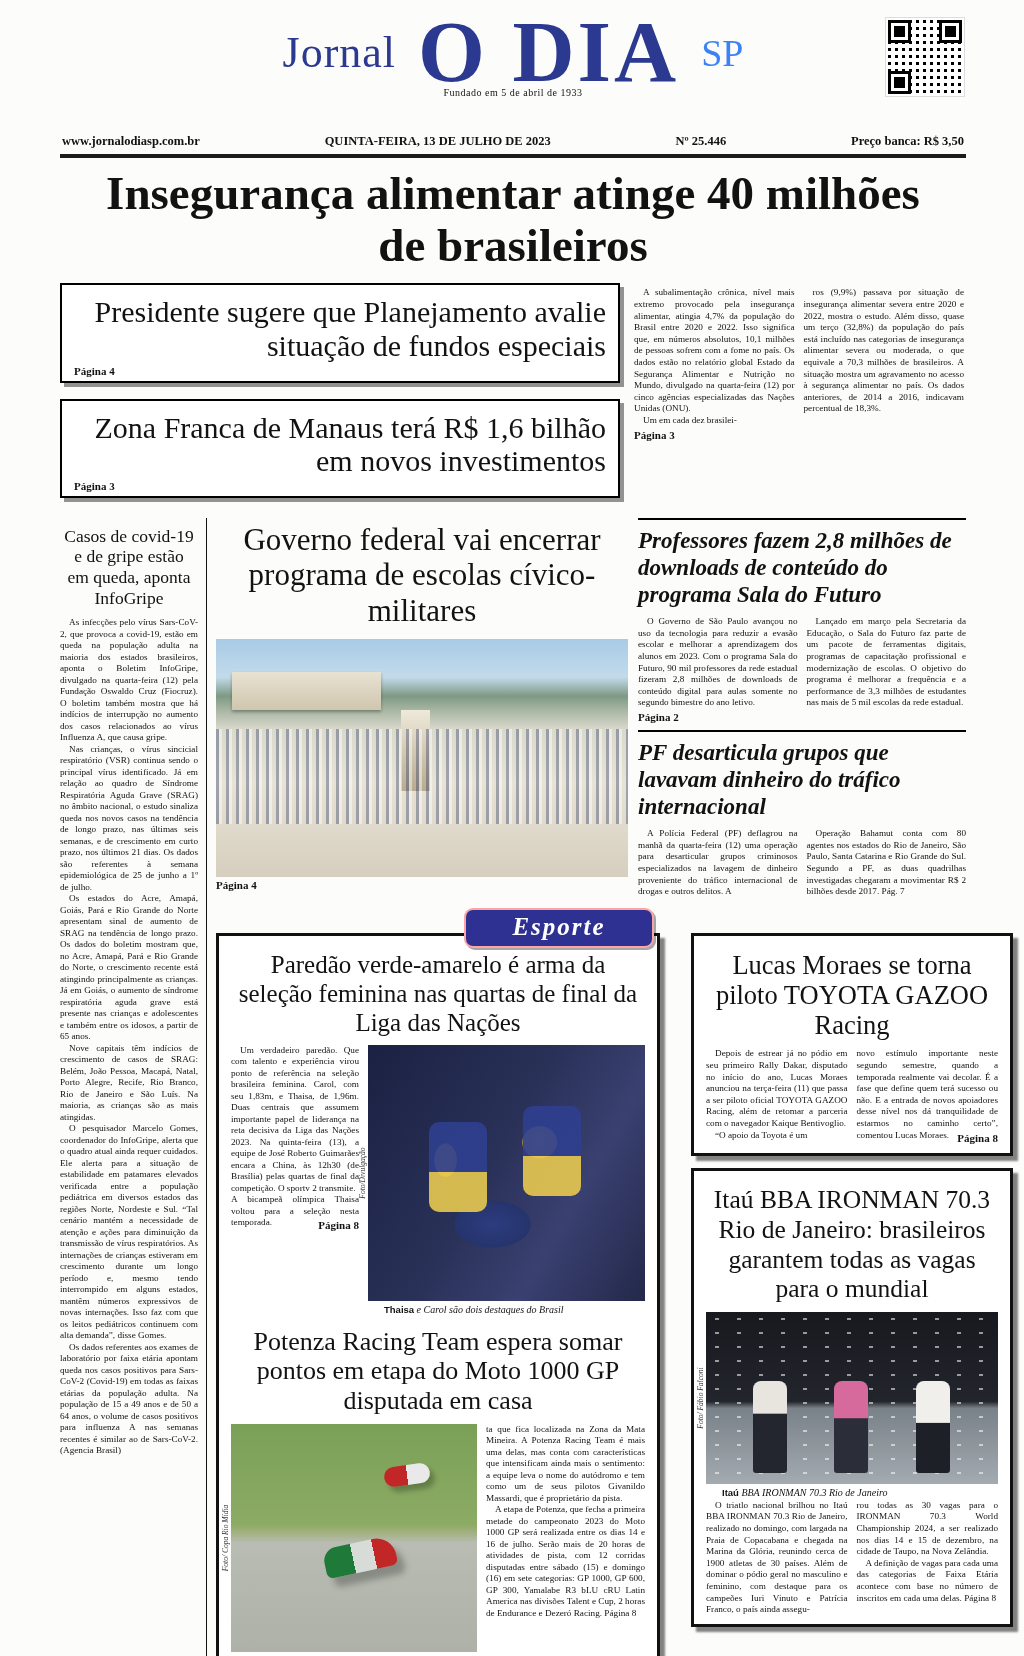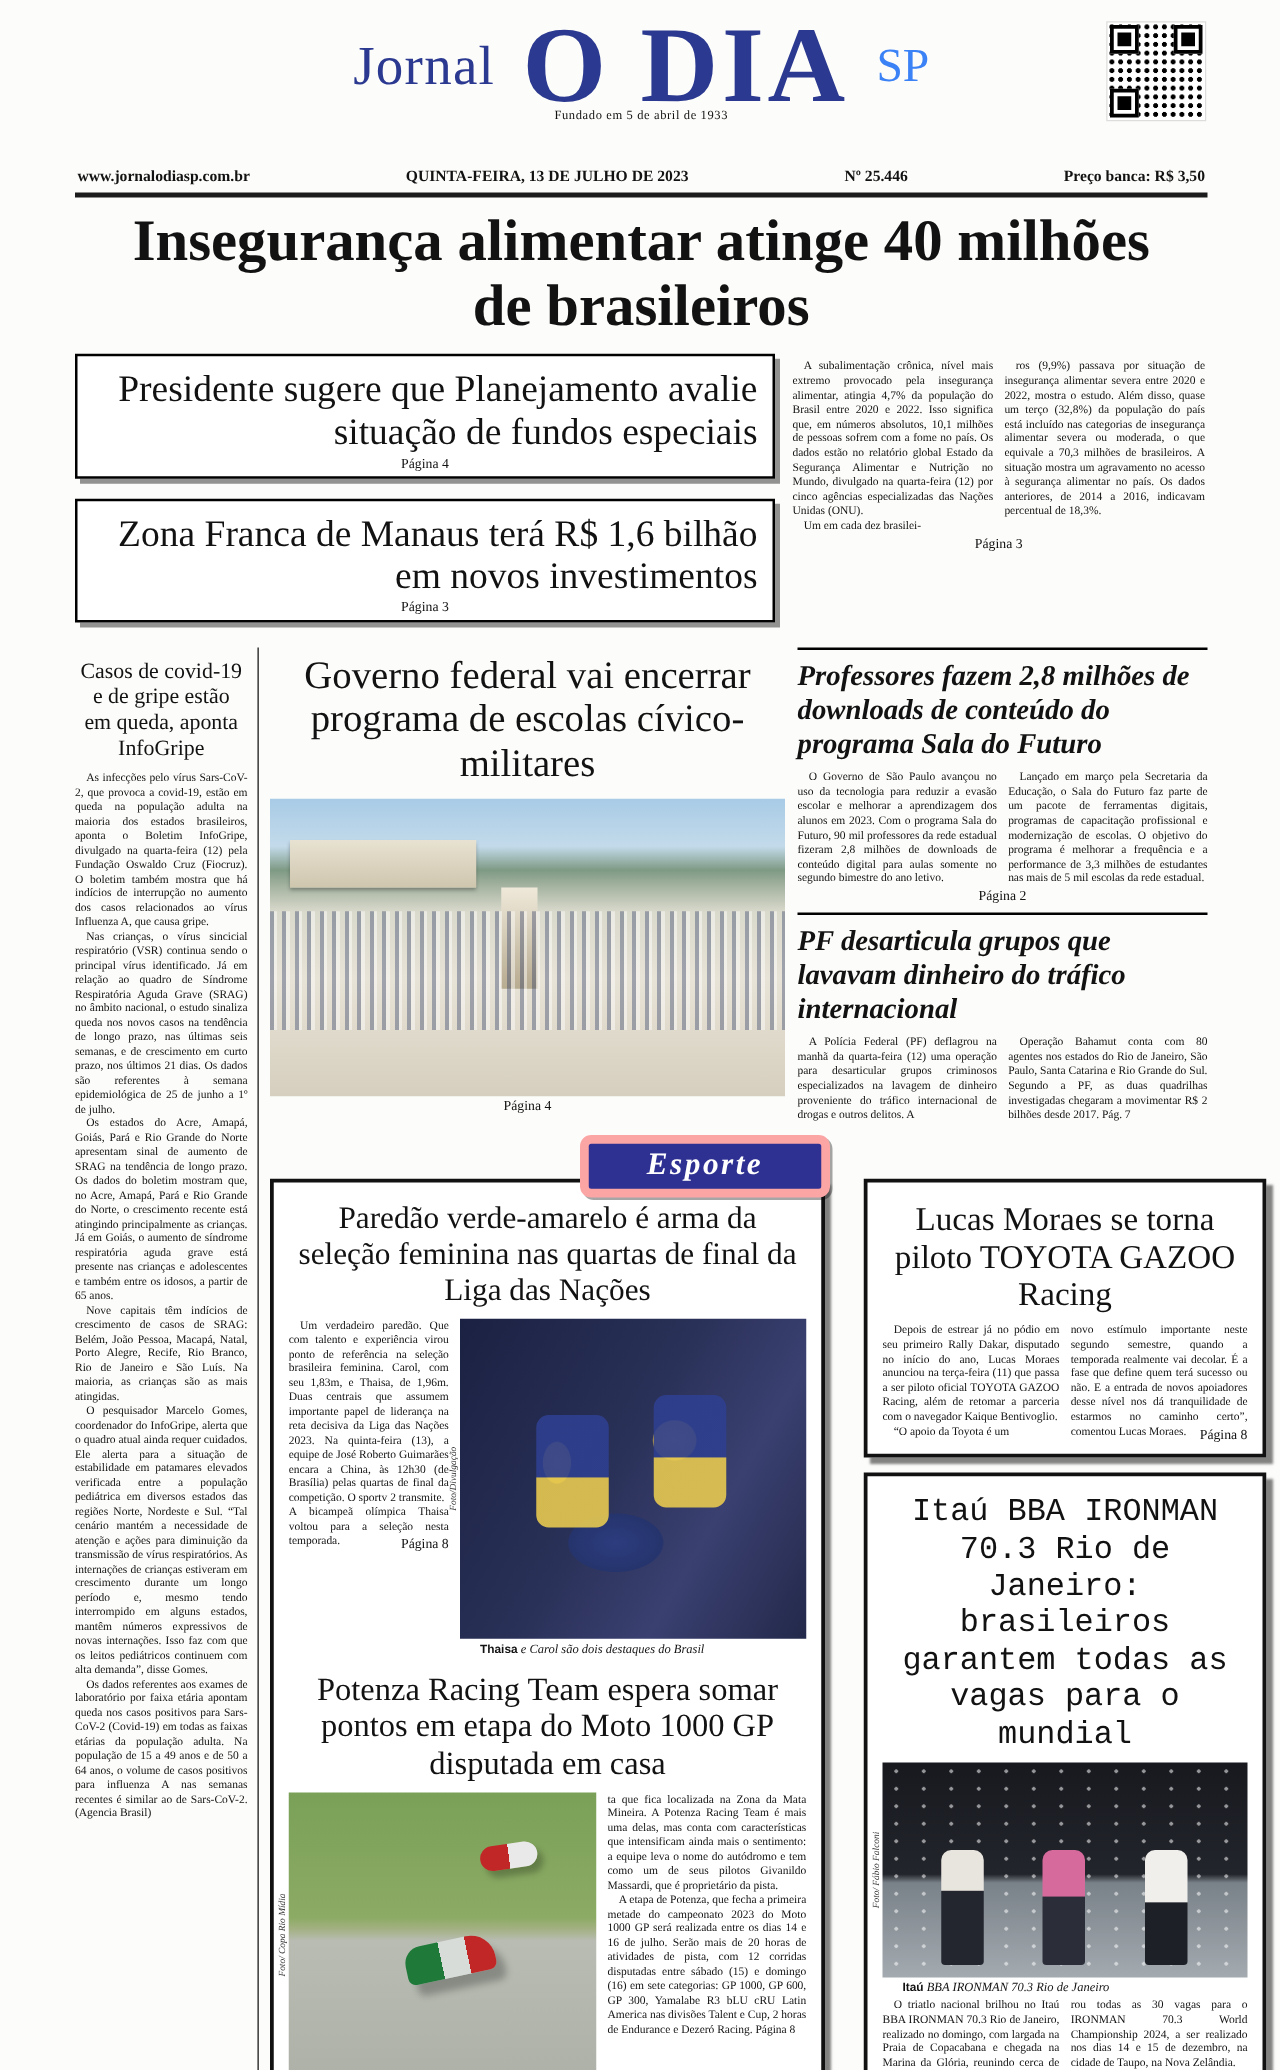--- a/index.html
+++ b/index.html
@@ -23,21 +23,21 @@
   .infobar{display:flex;justify-content:space-between;align-items:baseline;
            font-size:12.5px;font-weight:bold;padding:2px 2px 5px 2px;border-bottom:4px solid #1c1c1c;}
 
   
   .lead-h{font-size:47px;font-weight:bold;text-align:center;line-height:1.1;margin:10px 30px 12px 30px;}
   .toprow{display:flex;gap:14px;}
   .topleft{width:560px;}
   .hbox{border:2px solid #000;box-shadow:4px 4px 0 rgba(40,40,40,.5);background:#fff;
         padding:10px 12px 4px 12px;margin-bottom:16px;}
   .hbox-t{font-size:30px;text-align:right;line-height:1.12;}
-  .pgref{text-align:center;font-weight:normal;font-size:11px;margin-top:2px;}
+  .pgref{text-align:left;font-weight:bold;font-size:11px;margin-top:2px;}
   .topright{width:330px;padding-top:4px;}
   .cols{display:flex;gap:9px;}
   .col{flex:1;text-align:justify;font-size:9.2px;line-height:1.26;}
   .col p{margin:0;text-indent:9px;}
 
   
   .mainrow{display:flex;margin-top:4px;}
   .rail{width:138px;padding-right:8px;border-right:1.5px solid #111;flex-shrink:0;}
   .rail-h{font-size:17.5px;text-align:center;line-height:1.18;margin:8px 2px 9px 2px;}
   .rail p{margin:0;font-size:9.2px;line-height:1.25;text-align:justify;text-indent:9px;}
@@ -76,42 +76,42 @@
   .ph-iron{height:172px;background:
       radial-gradient(rgba(255,255,255,.55) 12%,transparent 13%) 0 0/22px 14px,
       linear-gradient(180deg,#17191f 0%,#23252c 52%,#7a8289 56%,#a3aab0 100%);}
   .ph-iron .fig{position:absolute;bottom:6%;width:34px;height:92px;border-radius:8px 8px 3px 3px;}
   .f1{left:16%;background:linear-gradient(180deg,#e8e4de 35%,#23262e 36%);}
   .f2{left:44%;background:linear-gradient(180deg,#d66a9c 40%,#2b2e38 41%);height:102px;}
   .f3{left:72%;background:linear-gradient(180deg,#f0efec 45%,#1d2026 46%);}
 
   
   .esporte{position:relative;z-index:3;width:186px;margin:10px 0 -15px 248px;background:#2e3192;
-           border:7px solid #fca5a5;border-radius:9px;color:#fff;text-align:center;
+           border:2px solid #fca5a5;border-radius:9px;color:#fff;text-align:center;
            font-style:italic;font-weight:bold;font-size:25px;padding:3px 0 5px 0;
            box-shadow:2px 2px 0 rgba(0,0,0,.35);letter-spacing:2px;}
   .sportsrow{display:flex;gap:11px;align-items:flex-start;}
   .sbox{border:3px solid #111;box-shadow:5px 5px 2px rgba(30,30,30,.55);background:#fff;padding:12px 12px 8px 12px;}
   .sleft{width:414px;}
   .sright{width:322px;display:flex;flex-direction:column;gap:12px;padding-left:20px;}
   .volei-h{font-size:25px;text-align:center;line-height:1.16;margin:2px 0 8px 0;}
   .volei-row{display:flex;gap:9px;}
   .volei-col{width:128px;flex-shrink:0;font-size:9.2px;line-height:1.25;text-align:justify;}
   .volei-col p{margin:0;text-indent:9px;}
   .volei-photo{flex:1;}
   .cap{font-size:10px;margin:3px 0 2px 16px;}
   .cap b{font-family:"Liberation Sans",sans-serif;font-size:9.5px;}
   .cap i{font-style:italic;}
   .pot-h{font-size:26px;text-align:center;line-height:1.14;margin:10px 6px 8px 6px;}
   .pot-row{display:flex;gap:9px;}
   .pot-photo{width:246px;flex-shrink:0;}
   .pot-col{flex:1;font-size:9.2px;line-height:1.25;text-align:justify;}
   .pot-col p{margin:0;text-indent:9px;}
   .lucas-h{font-size:26.5px;text-align:center;line-height:1.14;margin:2px 0 8px 0;}
-  .iron-h{font-size:25.5px;text-align:center;line-height:1.16;margin:2px 0 8px 0;font-family:Liberation Mono, monospace;}
+  .iron-h{font-size:25.5px;text-align:center;line-height:1.16;margin:2px 0 8px 0;}
 </style>
 </head>
 <body>
 
 <div class="page">
  <div class="inner">
 
   <div class="mast">
     <div class="mast-row">
       <span class="mast-jornal">Jornal</span>

